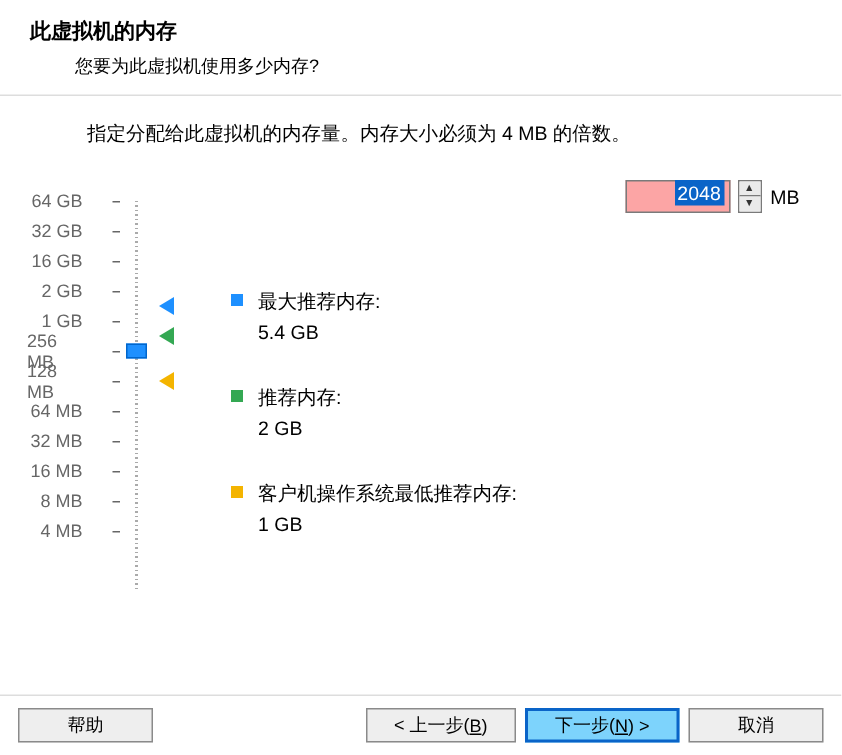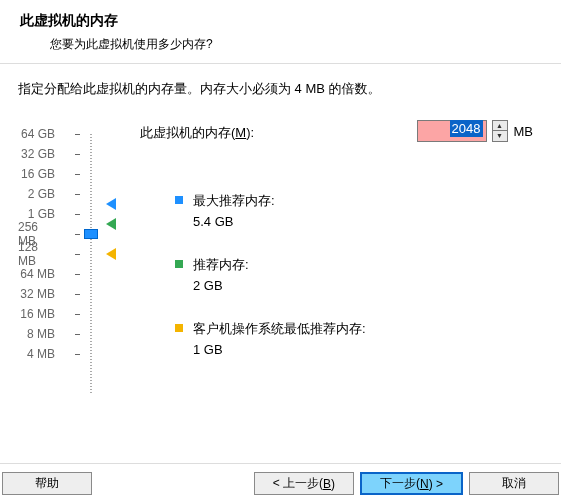--- a/index.html
+++ b/index.html
@@ -31,20 +31,21 @@
     margin: 0;
   }
   .content {
     padding: 16px 18px 0 18px;
     position: relative;
   }
   .instruction {
     font-size: 13px;
     color: #000;
     margin-bottom: 26px;
+    margin-left: 40px;
   }
   .area {
     position: relative;
     height: 310px;
   }
   .scale-col {
     position: absolute;
     left: 0;
     top: 0;
     width: 62px;
@@ -156,21 +157,20 @@
     cursor: pointer;
   }
   .spin-btn:first-child { border-bottom: 1px solid #7a7a7a; }
   .unit {
     font-size: 13px;
     color: #000;
   }
   .rec-block {
     position: absolute;
     left: 32px;
-    margin-left: 21px;
   }
   .sq {
     width: 8px;
     height: 8px;
     position: absolute;
     left: -18px;
     top: 4px;
   }
   .rec-label {
     font-size: 13px;
@@ -180,21 +180,21 @@
     font-size: 13px;
     color: #000;
     margin-top: 4px;
   }
   .footer {
     position: absolute;
     bottom: 0;
     left: 0;
     right: 0;
     border-top: 1px solid #ddd;
-    padding: 8px 2px;
+    padding: 8px 12px;
     display: flex;
     align-items: center;
     background: #fff;
   }
   .btn {
     height: 23px;
     border: 1px solid #8a8a8a;
     background: #eee;
     font-size: 12px;
     padding: 0 18px;
@@ -281,23 +281,20 @@
       <div class="slider-thumb" id="slider-thumb" style="top: 105px;"></div>
     </div>
 
     <div class="pointer-col" id="pointer-col">
         <div class="tri" style="top: 74px; border-right-color: rgb(30, 144, 255);"></div>
         <div class="tri" style="top: 94px; border-right-color: rgb(52, 168, 83);"></div>
         <div class="tri" style="top: 124px; border-right-color: rgb(244, 180, 0);"></div>
       </div>
 
     <div class="right-col">
-      <span class="mem-line">
-        <span>此虚拟机的内存(</span><span class="u">M</span><span>):</span>
-      </span>
 
       <div class="mem-input-wrap">
         <div class="mem-input">
           <span class="selected" id="mem-val">2048</span>
         </div>
         <div class="spinner">
           <div class="spin-btn">▲</div>
           <div class="spin-btn">▼</div>
         </div>
         <span class="unit">MB</span>

